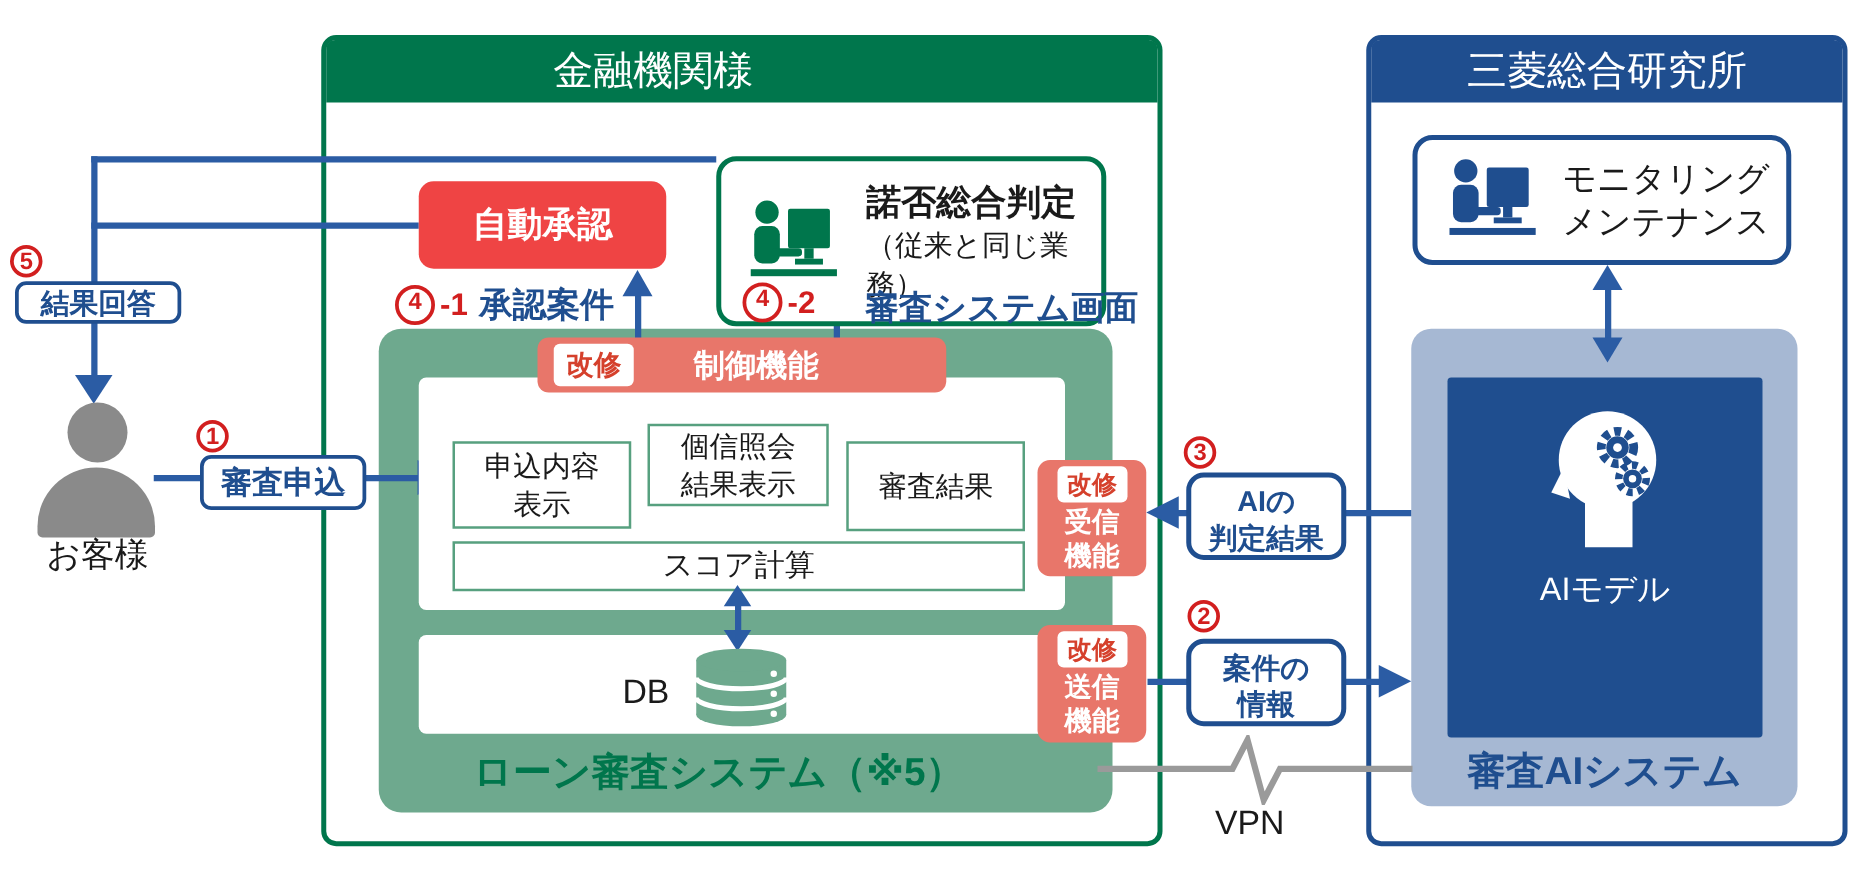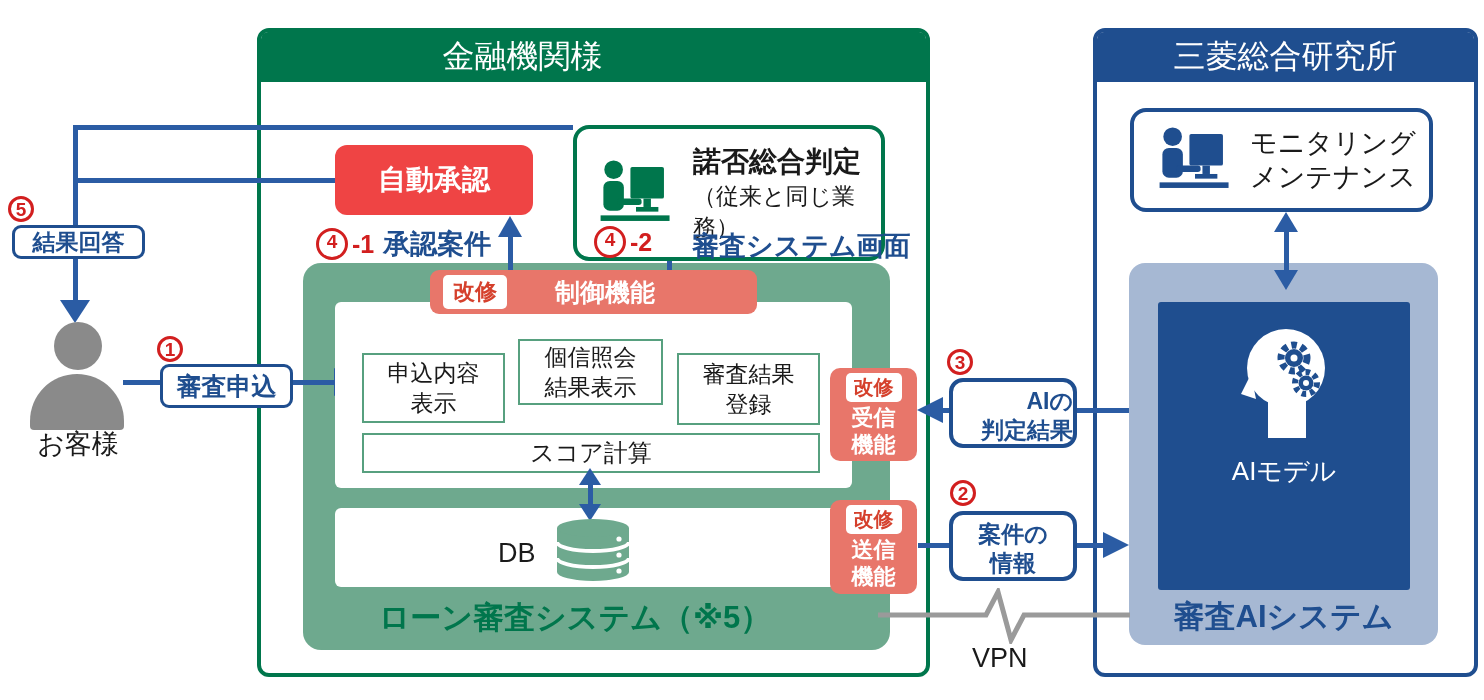--- a/index.html
+++ b/index.html
@@ -122,21 +122,20 @@
   <div class="abs subbox" style="left:362px;top:353px;width:143px;height:70px;">
     <span>申込内容</span>
     <span>表示</span>
   </div>
   <div class="abs subbox" style="left:518px;top:339px;width:145px;height:66px;">
     <span>個信照会</span>
     <span>結果表示</span>
   </div>
   <div class="abs subbox" style="left:677px;top:353px;width:143px;height:72px;">
     <span>審査結果</span>
-    <span>登録</span>
   </div>
   <div class="abs subbox" style="left:362px;top:433px;width:458px;height:40px;font-size:24px;">スコア計算</div>
 
   <div class="abs whitebox" style="left:335px;top:508px;width:517px;height:79px;"></div>
 
   <div class="abs line" style="left:588px;top:480px;width:5px;height:30px;z-index:3;"></div>
   <div class="abs tri" style="left:579px;top:468px;border-left:11px solid transparent;border-right:11px solid transparent;border-bottom:17px solid #2b5ca4;z-index:3;"></div>
   <div class="abs tri" style="left:579px;top:504px;border-left:11px solid transparent;border-right:11px solid transparent;border-top:17px solid #2b5ca4;z-index:3;"></div>
 
   <div class="abs blk" style="left:498px;top:538px;font-size:27px;z-index:3;">DB</div>
@@ -166,21 +165,21 @@
     <span class="kaishu" style="font-size:20px;padding:1px 8px;">改修</span>
     <div style="font-size:22px;line-height:27px;margin-top:2px;">
       <span>送信</span><br>
       <span>機能</span>
     </div>
   </div>
 
   <div class="abs line" style="left:940px;top:408px;width:189px;height:5px;z-index:2;"></div>
   <div class="abs tri" style="left:917px;top:397px;border-top:13px solid transparent;border-bottom:13px solid transparent;border-right:26px solid #2b5ca4;z-index:2;"></div>
   <div class="abs cnum" style="left:947px;top:349px;">3</div>
-  <div class="abs bluebox" style="left:949px;top:378px;width:128px;height:70px;font-size:23px;line-height:29px;padding-top:5px;border-width:4px;border-radius:14px;text-align:right;">
+  <div class="abs bluebox" style="left:949px;top:378px;width:128px;height:70px;font-size:23px;line-height:29px;padding-top:5px;border-width:4px;border-radius:14px;">
     <span>AIの</span><br>
     <span>判定結果</span>
   </div>
 
   <div class="abs line" style="left:918px;top:543px;width:187px;height:5px;z-index:2;"></div>
   <div class="abs tri" style="left:1103px;top:532px;border-top:13px solid transparent;border-bottom:13px solid transparent;border-left:26px solid #2b5ca4;z-index:2;"></div>
   <div class="abs cnum" style="left:950px;top:480px;">2</div>
   <div class="abs bluebox" style="left:949px;top:511px;width:128px;height:70px;font-size:23px;line-height:29px;padding-top:5px;border-width:4px;border-radius:14px;">
     <span>案件の</span><br>
     <span>情報</span>

